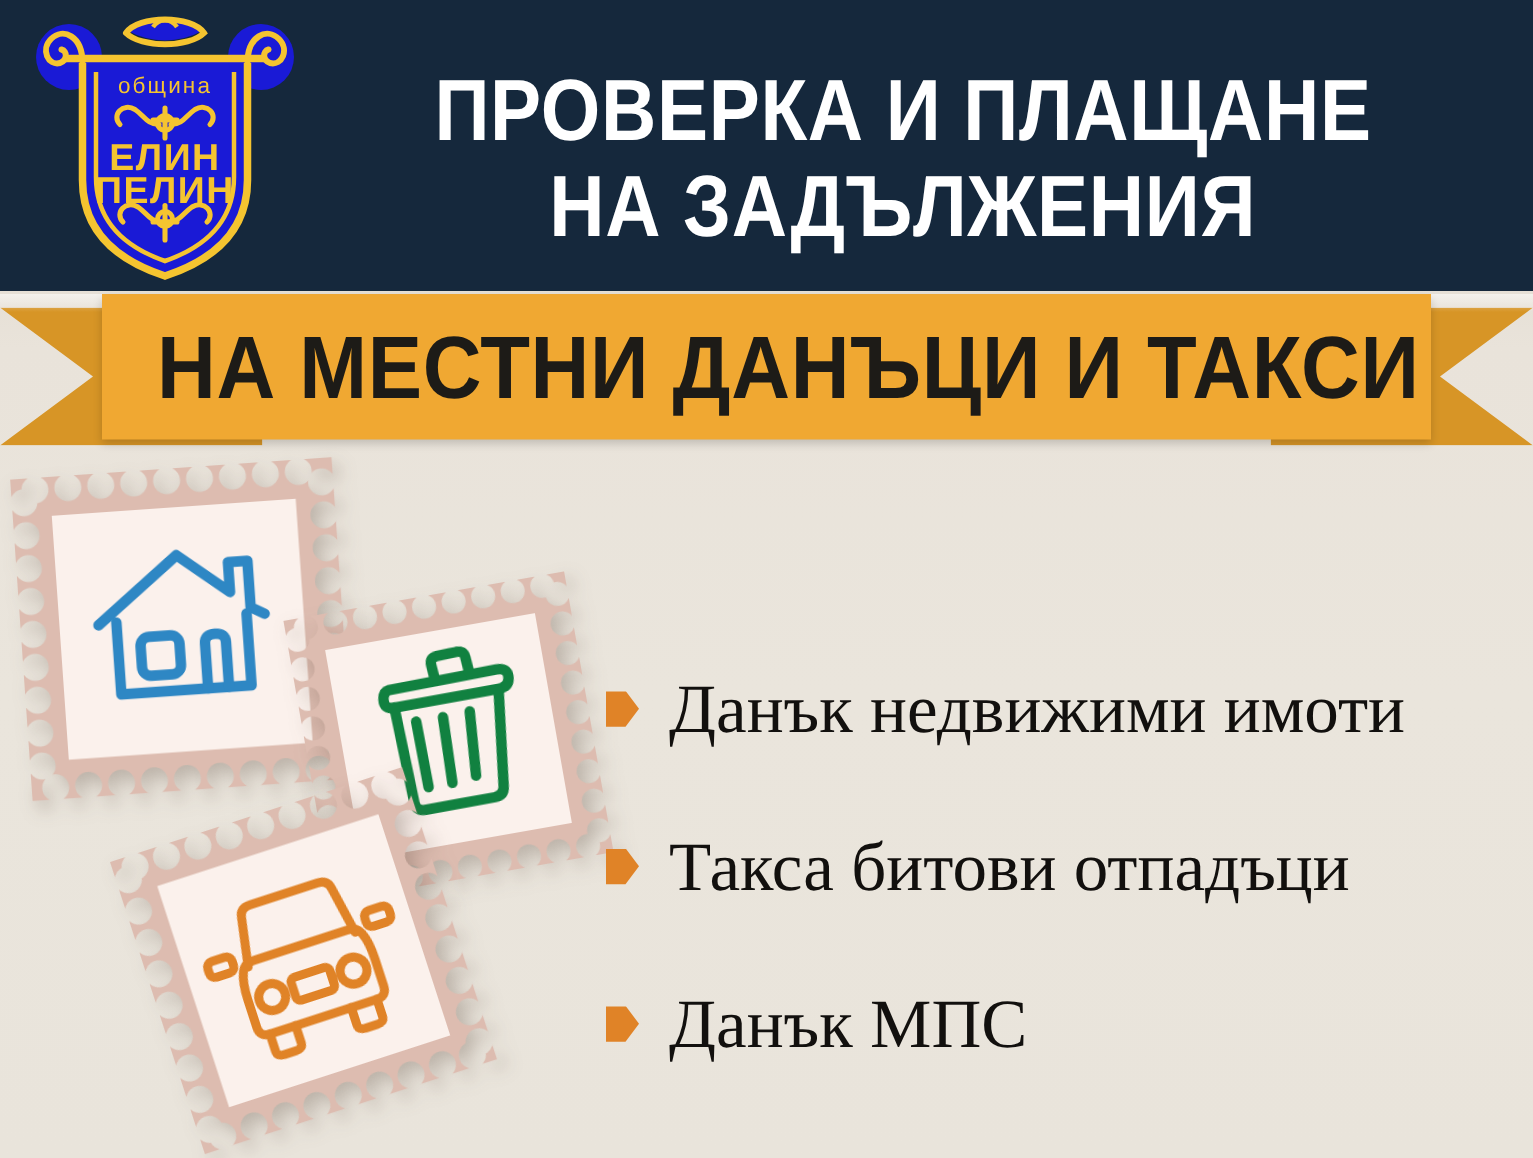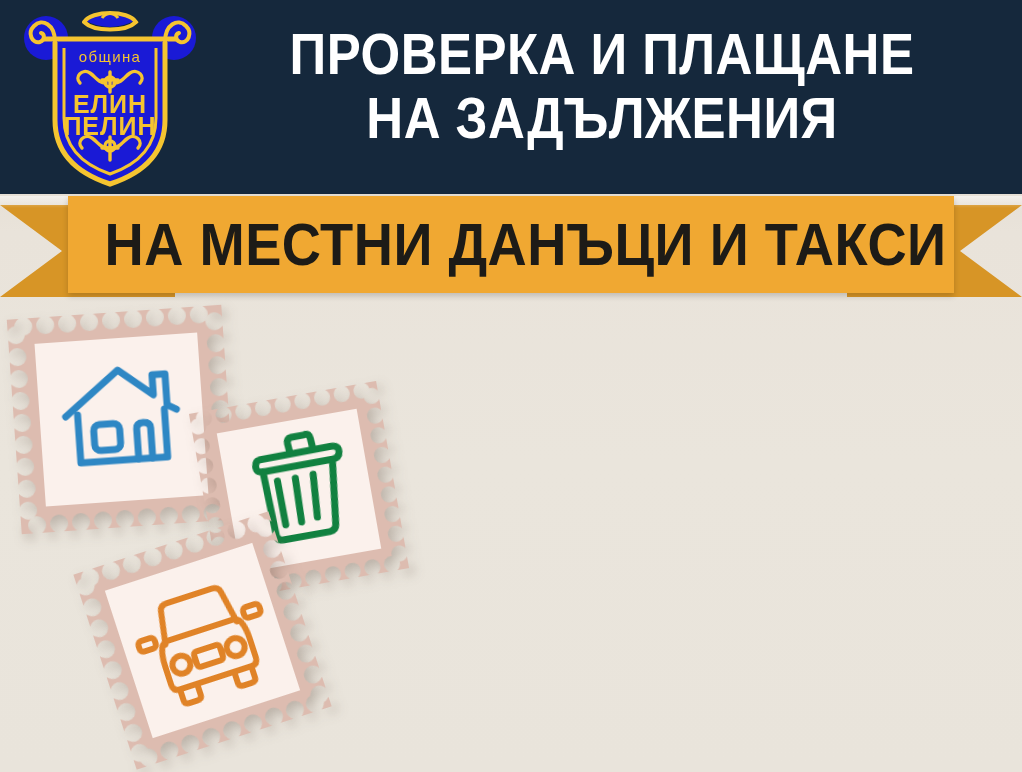--- a/index.html
+++ b/index.html
@@ -17,22 +17,22 @@
   
   .header{
     position:absolute;left:0;top:0;width:1022px;height:194px;
     background:#15283c;
     padding-left:33px;
   }
   .crest{
     position:absolute;left:22px;top:8px;width:176px;height:180px;
   }
   .title-wrap{
-    position:absolute;left:196px;top:4px;width:812px;height:164px;
-    display:flex;flex-direction:column;justify-content:center;
+    position:absolute;left:196px;top:24px;width:812px;height:164px;
+    display:flex;flex-direction:column;align-items:center;justify-content:center;
   }
   .title-line{
     color:#ffffff;
     font-family:"Liberation Sans",sans-serif;
     font-weight:bold;
     font-size:58px;
     line-height:64px;
     letter-spacing:0.5px;
     transform:scaleX(0.88);
     white-space:nowrap;
@@ -342,14 +342,38 @@
         <circle cx="132" cy="119" r="9"></circle>
         <rect x="90" y="111" width="27" height="16" rx="3"></rect>
         <path d="M66 142 L66 154 Q66 158 71 158 L79 158 Q84 158 84 154 L84 142"></path>
         <path d="M123 142 L123 154 Q123 158 128 158 L136 158 Q141 158 141 154 L141 142"></path>
         <rect x="40" y="84" width="17" height="11" rx="4"></rect>
         <rect x="150" y="84" width="17" height="11" rx="4"></rect>
       </g>
     </svg>
   </div>
 
+  <div class="list">
+
+    <div class="list-item">
+      <div class="bullet">
+          <span></span>
+        </div>
+      <div class="list-label">Данък недвижими имоти</div>
+    </div>
+
+    <div class="list-item">
+      <div class="bullet">
+          <span></span>
+        </div>
+      <div class="list-label">Такса битови отпадъци</div>
+    </div>
+
+    <div class="list-item">
+      <div class="bullet">
+          <span></span>
+        </div>
+      <div class="list-label">Данък МПС</div>
+    </div>
+
+  </div>
 
 </div>
 
 </body></html>

